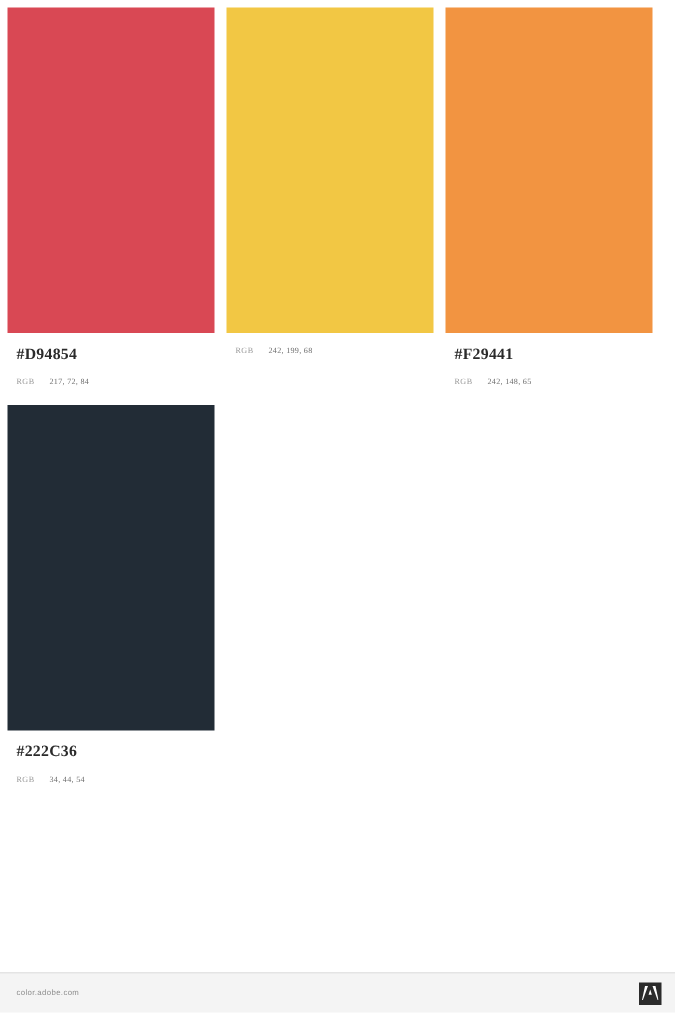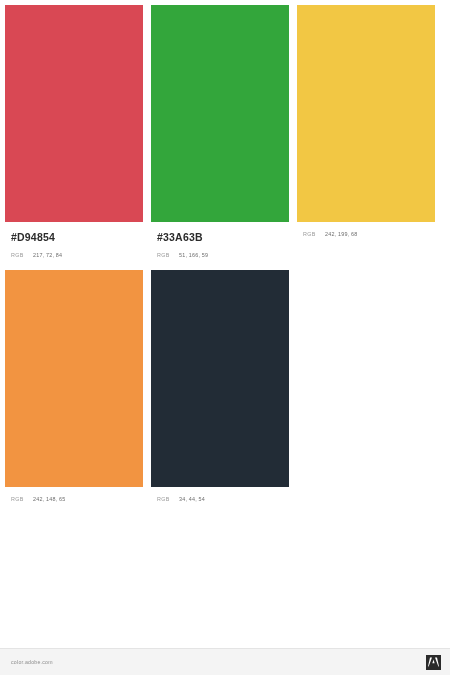--- a/index.html
+++ b/index.html
@@ -23,20 +23,21 @@
     background: #ffffff;
   }
 
   .swatch-grid {
     position: absolute;
     left: 5px;
     top: 5px;
     width: 438px;
     display: flex;
     flex-wrap: wrap;
+    font-family: Liberation Serif, serif;
   }
 
   .swatch-cell {
     width: 146px;
     box-sizing: border-box;
     padding-right: 8px;
     margin-bottom: 10px;
   }
 
   .swatch-chip {
@@ -128,47 +129,41 @@
 
     <div class="swatch-cell">
       <div class="swatch-chip" style="background:#D94854"></div>
       <div class="swatch-hex">#D94854</div>
       <div class="swatch-rgb-row">
         <span class="rgb-label">RGB</span>
         <span class="rgb-values">217, 72, 84</span>
       </div>
     </div>
 
-    <div class="swatch-cell">
-      <div class="swatch-chip" style="background:#33A63B"></div>
-      <div class="swatch-hex">#33A63B</div>
-      <div class="swatch-rgb-row">
-        <span class="rgb-label">RGB</span>
-        <span class="rgb-values">51, 166, 59</span>
-      </div>
-    </div>
 
     <div class="swatch-cell">
       <div class="swatch-chip" style="background:#F2C744"></div>
       <div class="swatch-rgb-row">
         <span class="rgb-label">RGB</span>
         <span class="rgb-values">242, 199, 68</span>
       </div>
     </div>
 
     <div class="swatch-cell">
       <div class="swatch-chip" style="background:#F29441"></div>
+      <div class="swatch-hex">#F29441</div>
       <div class="swatch-rgb-row">
         <span class="rgb-label">RGB</span>
         <span class="rgb-values">242, 148, 65</span>
       </div>
     </div>
 
     <div class="swatch-cell">
       <div class="swatch-chip" style="background:#222C36"></div>
+      <div class="swatch-hex">#222C36</div>
       <div class="swatch-rgb-row">
         <span class="rgb-label">RGB</span>
         <span class="rgb-values">34, 44, 54</span>
       </div>
     </div>
 
     <div class="swatch-cell empty">
       <div class="swatch-chip"></div>
       <div class="swatch-hex"></div>
       <div class="swatch-rgb-row">

